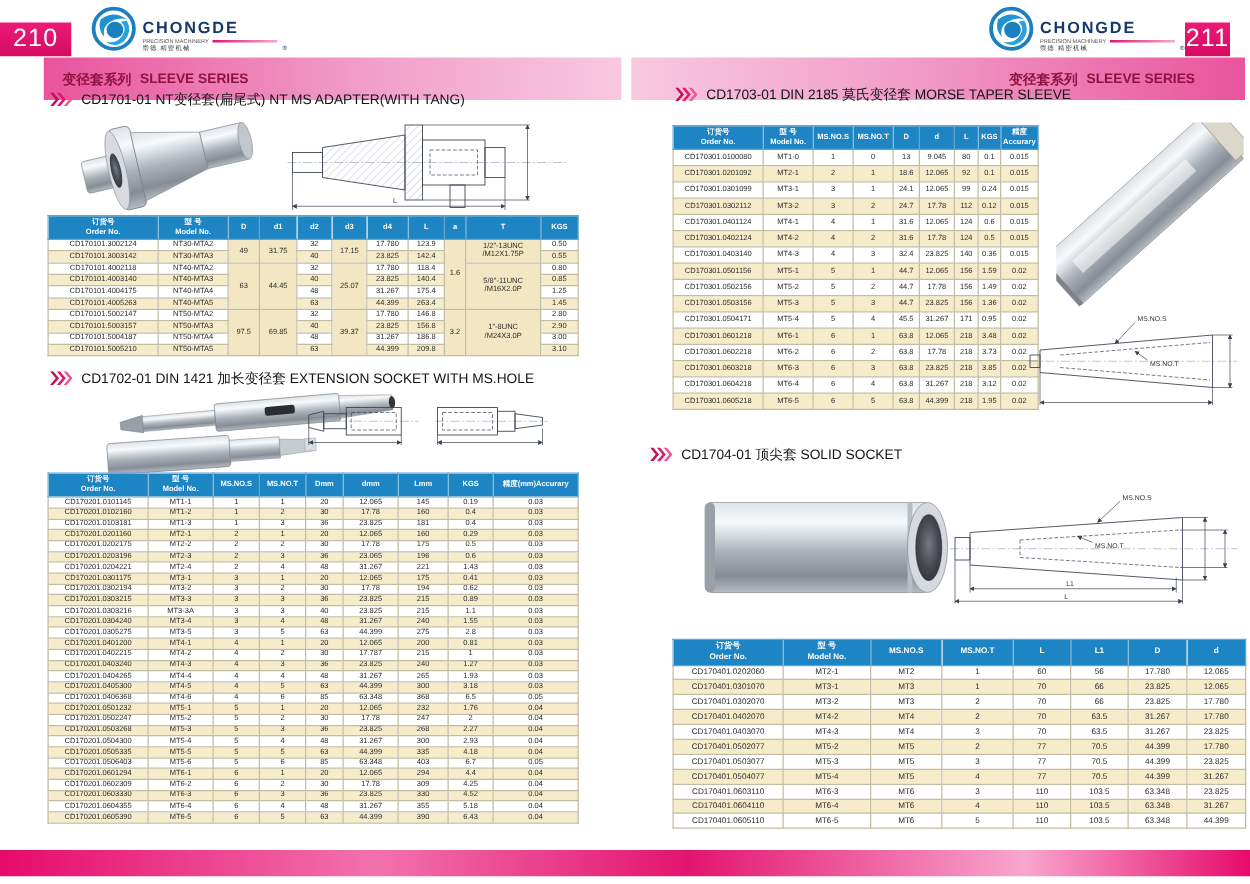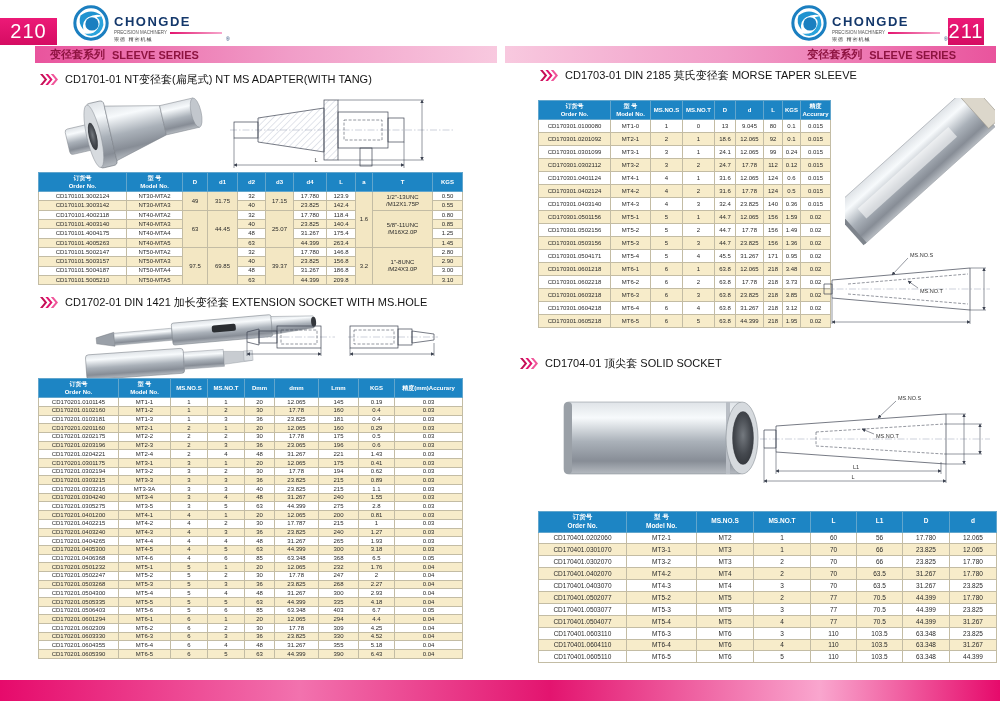--- a/index.html
+++ b/index.html
@@ -13,21 +13,21 @@
   
   .logo{position:absolute;display:flex;align-items:flex-end;gap:4px}
   .logo-text{display:flex;flex-direction:column;line-height:1.1;margin-top:4px}
   .logo-name{font-size:13px;font-weight:bold;color:#14386b;letter-spacing:1.5px}
   .logo-sub{display:flex;align-items:center;gap:3px;font-size:4.5px;color:#555;margin-top:1px}
   .logo-line{display:inline-block;width:52px;height:2px;background:linear-gradient(90deg,#e3146f,#f7a8cd)}
   .logo-cn{font-size:5px;color:#333;margin-top:1px;letter-spacing:1px}
   .logo-r{font-size:5px;color:#14386b;margin-top:0}
 
   
-  .series-bar{position:absolute;height:17px;display:flex;align-items:center;font-size:11px;font-weight:bold;color:#8e1340}
+  .series-bar{position:absolute;height:34px;display:flex;align-items:center;font-size:11px;font-weight:bold;color:#8e1340}
   .series-left{background:linear-gradient(90deg,#e9549d 0%,#f19dc8 55%,#f8c9df 100%);padding-left:15px}
   .series-right{background:linear-gradient(270deg,#e9549d 0%,#f19dc8 55%,#f8c9df 100%);justify-content:flex-end;padding-right:40px}
   .series-bar .cn{margin-right:7px}
 
   
   .sec-title{position:absolute;display:flex;align-items:center;gap:7px;font-size:11px;color:#141414}
 
   
   .tablebox{position:absolute}
   .tablebox table{width:100%;border-collapse:collapse;table-layout:fixed;border:1px solid #55575a}

